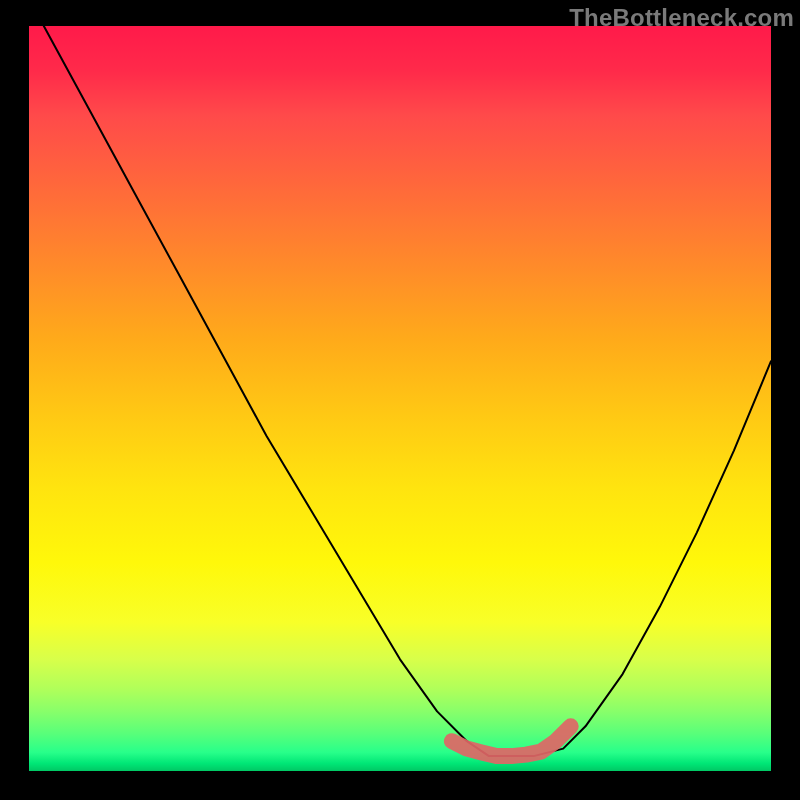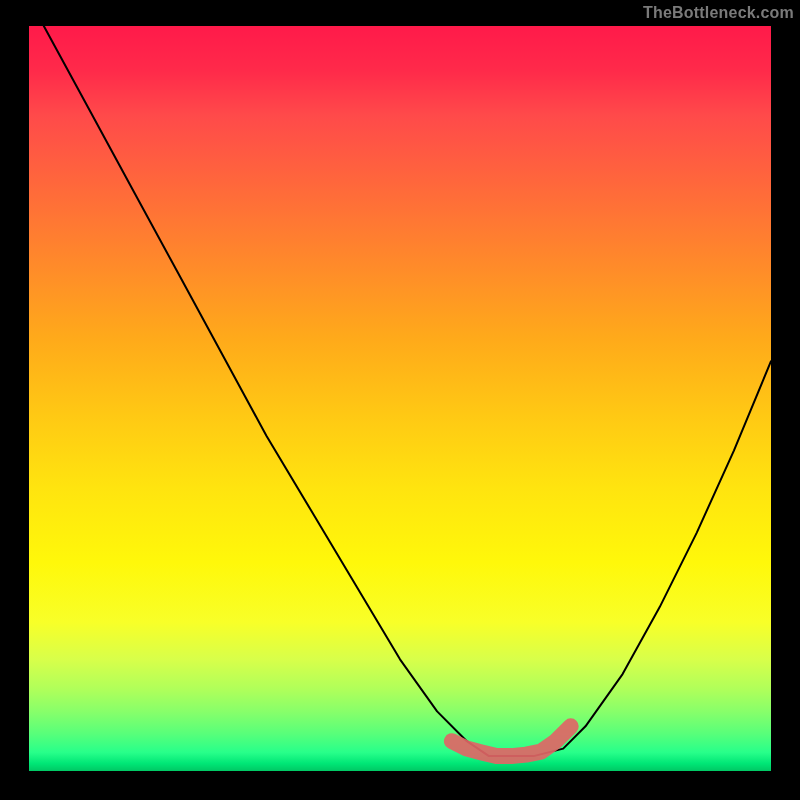--- a/index.html
+++ b/index.html
@@ -34,21 +34,21 @@
       #28ff8a 97.5%,
       #00e676 99%,
       #00c864 100%
     );
   }
   .watermark {
     position: absolute;
     top: 4px;
     right: 6px;
     font-family: Arial, Helvetica, sans-serif;
-    font-size: 16px;
+    font-size: 24px;
     font-weight: 600;
     color: #7a7a7a;
     letter-spacing: 0.2px;
   }
   svg.overlay {
     position: absolute;
     left: 0;
     top: 0;
     width: 742px;
     height: 745px;

